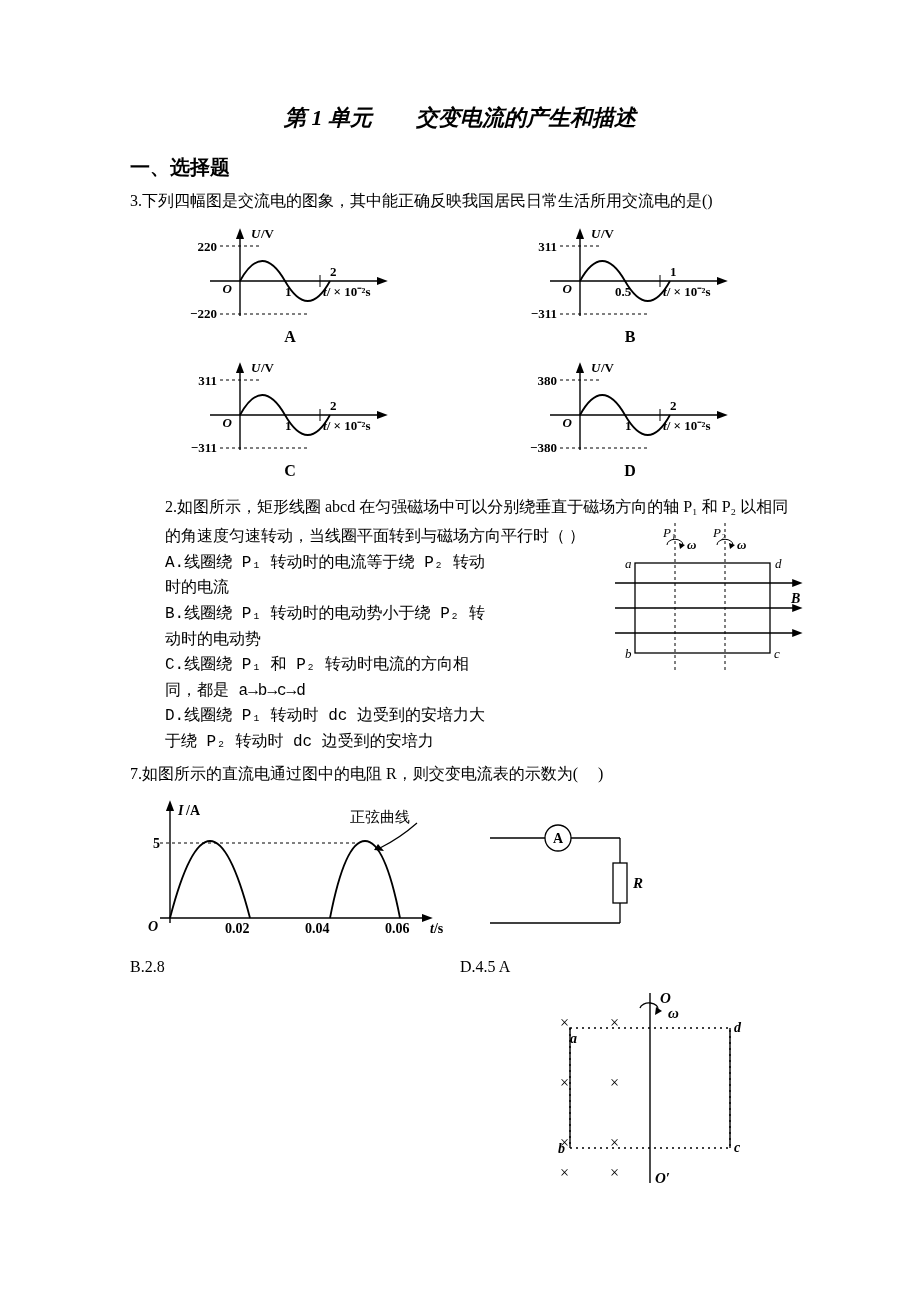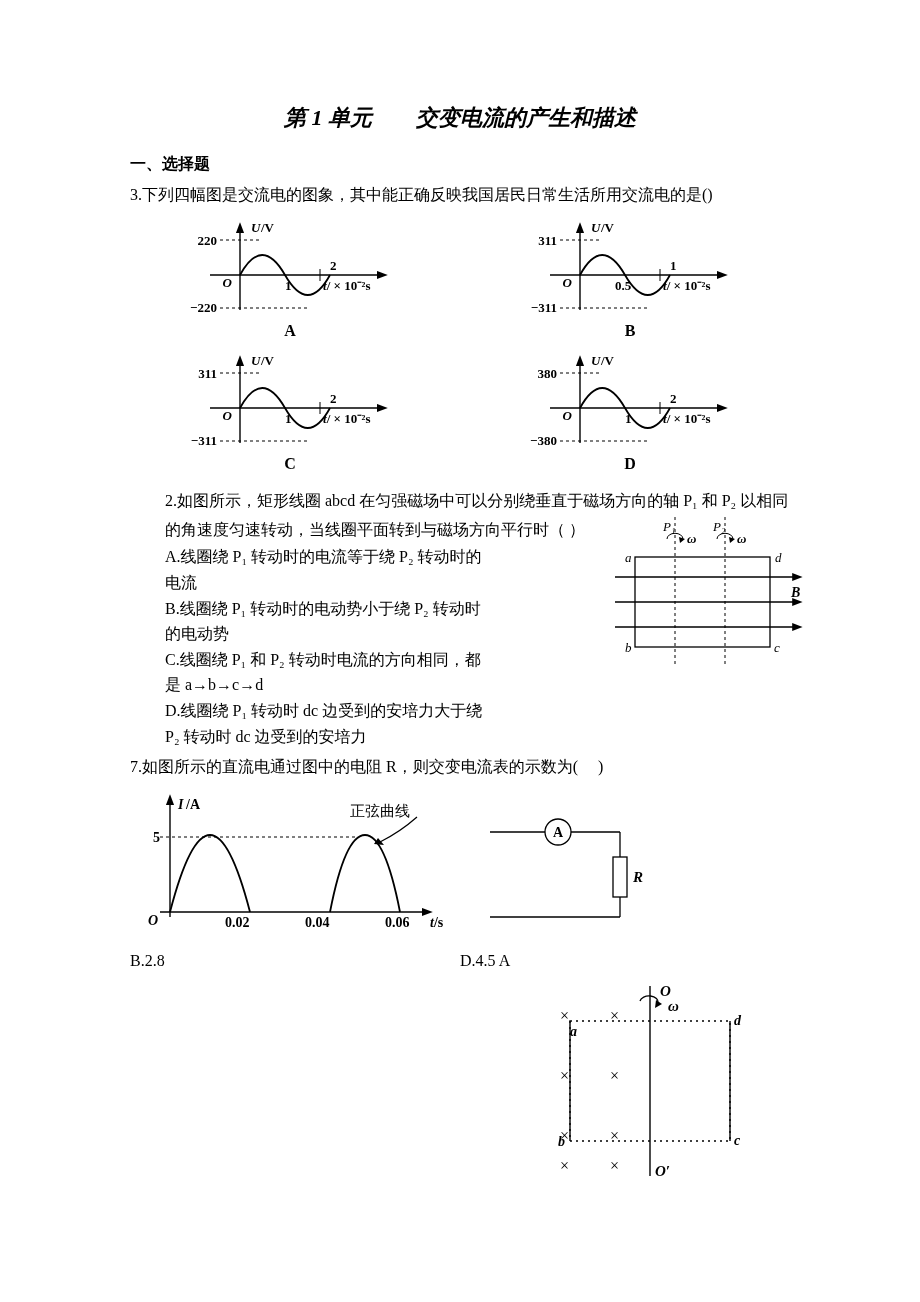--- a/index.html
+++ b/index.html
@@ -17,21 +17,21 @@
       color: #000;
     }
     h1 {
       text-align: center;
       font-size: 22px;
       font-weight: bold;
       margin-bottom: 16px;
       font-style: italic;
     }
     .section-header {
-      font-size: 16px;
+      font-size: 20px;
       font-weight: bold;
       margin-bottom: 4px;
     }
     .question {
       margin-bottom: 4px;
     }
     .question-text {
       line-height: 1.8;
     }
     .graph-grid {
@@ -48,20 +48,21 @@
     .graph-label {
       font-weight: bold;
       margin-top: -2px;
     }
     .q2-wrapper {
       position: relative;
       margin-left: 35px;
     }
     .q2-text {
       width: 330px;
+      font-family: Liberation Mono, monospace;
     }
     .q2-figure {
       position: absolute;
       right: -15px;
       top: 30px;
     }
     .q3-figure {
       margin: 10px 0 8px 0;
     }
     .options-2col {

